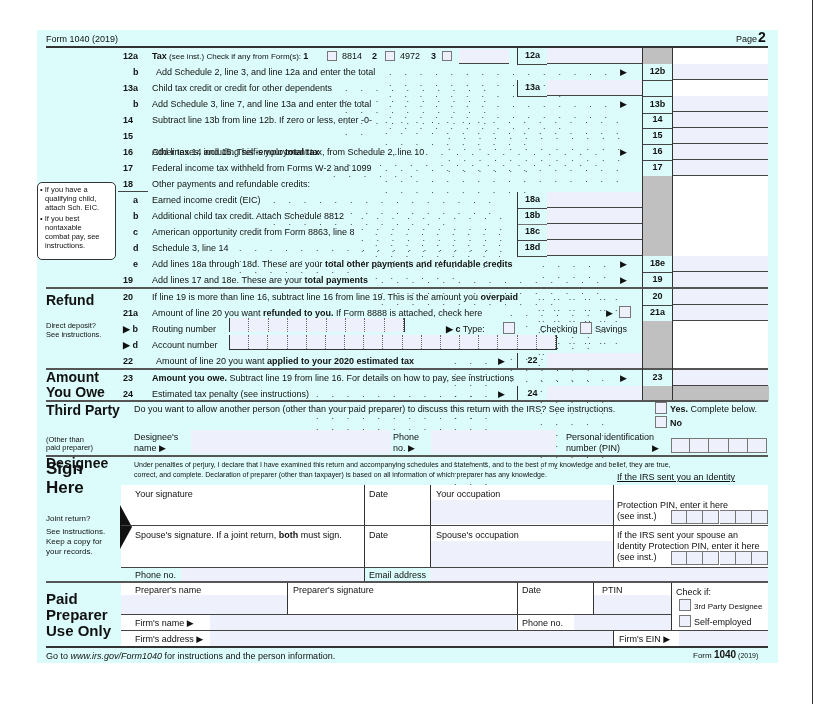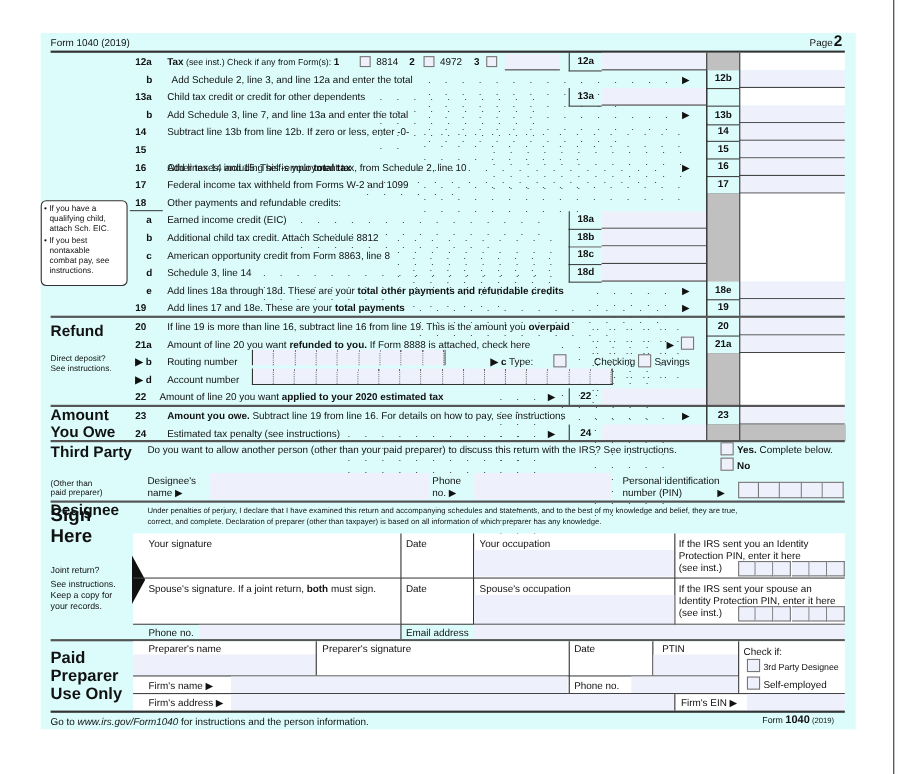--- a/index.html
+++ b/index.html
@@ -211,21 +211,21 @@
     <div class="digit" style="left: 249.294px; top: 0px; width: 19.1765px; height: 14px;"></div>
     <div class="digit" style="left: 268.471px; top: 0px; width: 19.1765px; height: 14px;"></div>
     <div class="digit" style="left: 287.647px; top: 0px; width: 19.1765px; height: 14px;"></div>
     <div class="digit" style="left: 306.824px; top: 0px; width: 19.1765px; height: 14px;"></div>
   </div>
 
 <div class="gray" style="left:642px;top:321px;width:30px;height:48px;border-left:1px solid #333;"></div>
 <div class="white" style="left:672px;top:321px;width:96px;height:48px;"></div>
 
 <span class="num" style="left:123px;top:356px;">22</span>
-<span class="t" style="left:145px;top:356px;"><span>Amount of line 20 you want </span><b>applied to your 2020 estimated tax</b></span>
+<span class="t" style="left:156px;top:356px;"><span>Amount of line 20 you want </span><b>applied to your 2020 estimated tax</b></span>
 <span class="dots" style="left:454px;top:356px;width:45px;overflow:hidden;">. . . . . . . . . . . . . . . . . . . . . . . . . . . . . . . . . . . . . . . . . .</span>
 <span class="arrow" style="left:498px;top:356px;">▶</span>
 <div class="lbox" style="left:517px;top:353px;width:29px;height:16px;">22</div>
 <div class="field" style="left:547px;top:353px;width:95px;height:16px;"></div>
 <div class="hthick" style="left:46px;top:368px;width:722px;"></div>
 
 <span class="sec" style="left:46px;top:369px;">Amount</span>
 <span class="sec" style="left:46px;top:384px;">You Owe</span>
 <span class="num" style="left:123px;top:373px;">23</span>
 <span class="t" style="left:152px;top:373px;"><b>Amount you owe.</b><span> Subtract line 19 from line 16. For details on how to pay, see instructions</span></span>
@@ -285,21 +285,21 @@
 <div class="abs" style="left:120px;top:505px;width:0;height:0;border-top:22px solid transparent;border-bottom:22px solid transparent;border-left:12px solid #111;"></div>
 <span class="t" style="left:135px;top:489px;">Your signature</span>
 <div class="abs" style="left:133px;top:500px;width:230px;height:24px;"></div>
 <div class="vline" style="left:364px;top:485px;height:83px;"></div>
 <span class="t" style="left:369px;top:489px;">Date</span>
 <div class="abs" style="left:366px;top:500px;width:62px;height:24px;"></div>
 <div class="vline" style="left:430px;top:485px;height:83px;"></div>
 <span class="t" style="left:436px;top:489px;">Your occupation</span>
 <div class="field" style="left:431px;top:500px;width:182px;height:24px;"></div>
 <div class="vline" style="left:613px;top:485px;height:83px;"></div>
-<span class="t" style="left:617px;top:489px;">If the IRS sent you an Identity</span>
+<span class="t" style="left:617px;top:472px;text-decoration:underline;">If the IRS sent you an Identity</span>
 <span class="t" style="left:617px;top:500px;">Protection PIN, enter it here</span>
 <span class="t" style="left:617px;top:511px;">(see inst.)</span>
 <div class="abs" id="ippin" style="left:671px;top:510px;width:97px;height:14px;">
     <div class="digit" style="left: 0px; top: 0px; width: 16.1667px; height: 14px; border-width: 1px; border-style: solid; border-color: rgb(119, 119, 119);"></div>
     <div class="digit" style="left: 16.1667px; top: 0px; width: 16.1667px; height: 14px; border-right: 1px solid rgb(119, 119, 119); border-top: 1px solid rgb(119, 119, 119); border-bottom: 1px solid rgb(119, 119, 119);"></div>
     <div class="digit" style="left: 32.3333px; top: 0px; width: 16.1667px; height: 14px; border-right: 1px solid rgb(119, 119, 119); border-top: 1px solid rgb(119, 119, 119); border-bottom: 1px solid rgb(119, 119, 119);"></div>
     <div class="digit" style="left: 48.5px; top: 0px; width: 16.1667px; height: 14px; border-right: 1px solid rgb(119, 119, 119); border-top: 1px solid rgb(119, 119, 119); border-bottom: 1px solid rgb(119, 119, 119);"></div>
     <div class="digit" style="left: 64.6667px; top: 0px; width: 16.1667px; height: 14px; border-right: 1px solid rgb(119, 119, 119); border-top: 1px solid rgb(119, 119, 119); border-bottom: 1px solid rgb(119, 119, 119);"></div>
     <div class="digit" style="left: 80.8333px; top: 0px; width: 16.1667px; height: 14px; border-right: 1px solid rgb(119, 119, 119); border-top: 1px solid rgb(119, 119, 119); border-bottom: 1px solid rgb(119, 119, 119);"></div>
   </div>

